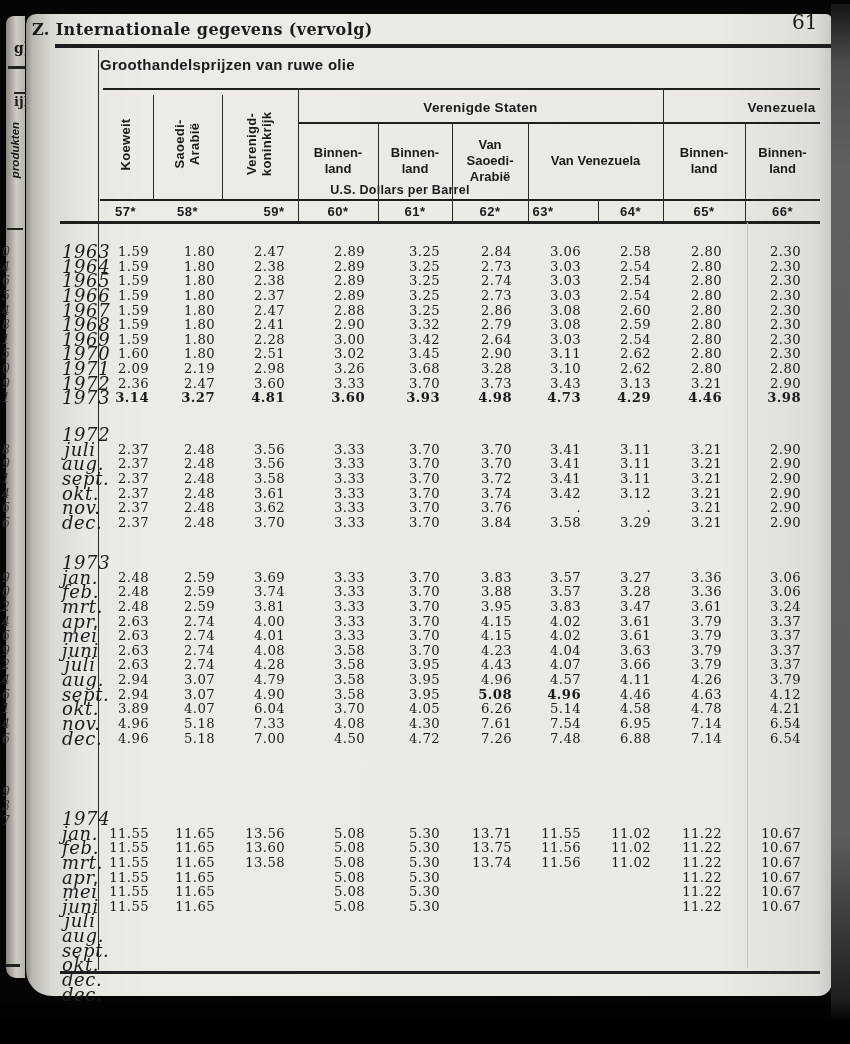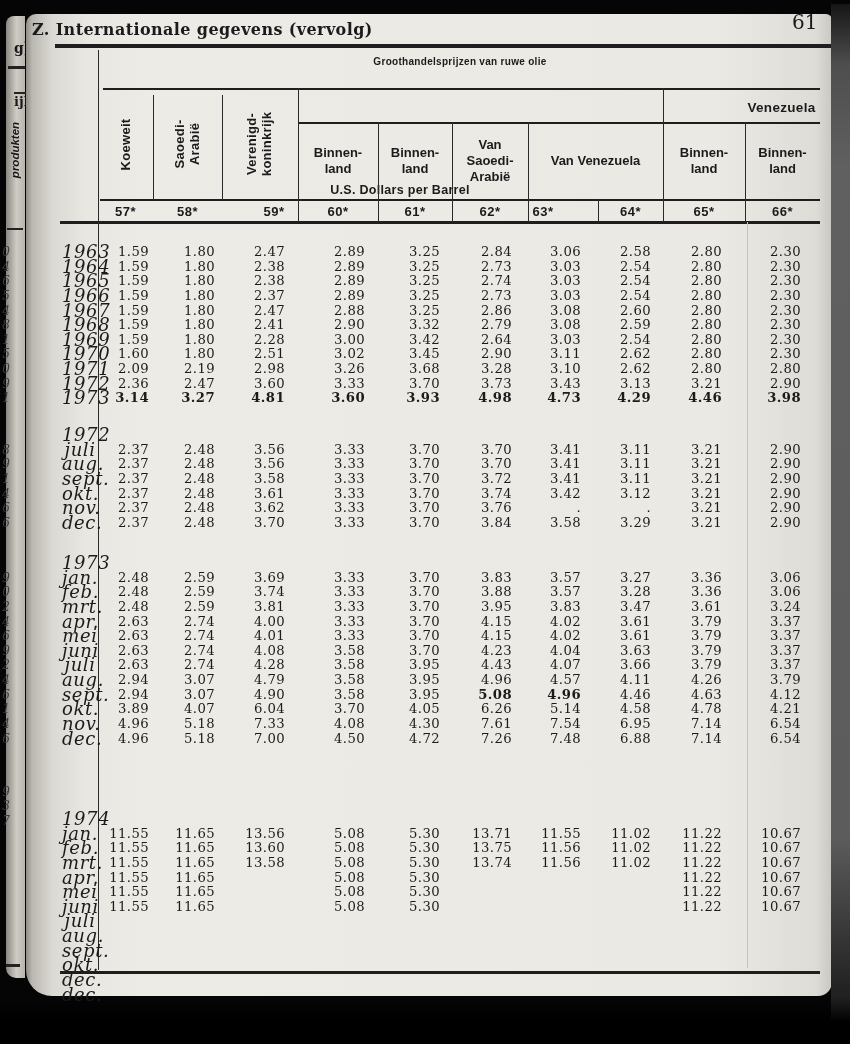--- a/index.html
+++ b/index.html
@@ -17,21 +17,21 @@
         background:linear-gradient(180deg,#161616 0,#4e4e4e 6%,#606060 16%,#5c5c5c 82%,#222 97%);}
   #bottom-black{position:absolute;left:0;top:996px;width:850px;height:48px;
         background:linear-gradient(180deg,rgba(0,0,0,0) 0,#000 55%);}
   .hline{position:absolute;background:#1e1e1e;}
   .vline{position:absolute;background:#2a2a2a;width:1.4px;}
   .vline.faint{background:#c6c3bd;width:1px;}
   .sans{font-family:"Liberation Sans", sans-serif;}
   #header-title{position:absolute;left:32px;top:20px;font-weight:bold;font-size:16px;letter-spacing:.4px;
         font-family:"DejaVu Serif",serif;}
   #page-number{position:absolute;left:792px;top:10px;font-size:20px;font-family:"DejaVu Serif",serif;}
-  #table-title{position:absolute;left:100px;top:56px;width:720px;text-align:center;font-size:10px;
+  #table-title{position:absolute;left:100px;top:56px;width:720px;text-align:left;font-size:15px;
         font-weight:bold;letter-spacing:.3px;}
   .grouphead{position:absolute;top:94px;height:26px;display:flex;align-items:center;justify-content:center;
         font-size:13.5px;font-weight:bold;letter-spacing:.3px;}
   .rotcell{position:absolute;top:88px;height:112px;display:flex;align-items:center;justify-content:center;}
   .rotcell .inner{transform:rotate(-90deg);white-space:pre-line;text-align:center;font-size:13px;
         font-weight:bold;letter-spacing:.3px;line-height:1.15;}
   .subcell{position:absolute;top:124px;height:74px;display:flex;align-items:center;justify-content:center;
         white-space:pre-line;text-align:center;font-size:13px;font-weight:bold;line-height:1.25;}
   #unit-label{position:absolute;left:230px;top:183px;width:340px;text-align:center;font-size:12.5px;
         font-weight:bold;letter-spacing:.3px;}
@@ -75,20 +75,21 @@
   <div id="page"></div>
   <div id="right-edge"></div>
 
   <span id="header-title">Z.  Internationale gegevens (vervolg)</span>
   <span id="page-number">61</span>
 
   <div class="hline" style="left:55px;top:44px;width:776px;height:4px;"></div>
 
   <div id="table-title" class="sans">Groothandelsprijzen van ruwe olie</div>
 
+  <div class="grouphead sans" style="left:298px;width:365px;">Verenigde Staten</div>
   <div class="grouphead sans" style="left:663px;width:157px;margin-left:40px;">Venezuela</div>
 
   <div id="unit-label" class="sans">U.S. Dollars per Barrel</div>
 
   <div class="hline" style="left:103px;top:88px;width:717px;height:1.6px;"></div>
   <div class="hline" style="left:298px;top:122px;width:522px;height:1.6px;"></div>
   <div class="hline" style="left:100px;top:199px;width:720px;height:1.6px;"></div>
   <div class="hline" style="left:60px;top:221px;width:760px;height:2.6px;"></div>
   <div class="hline" style="left:60px;top:971px;width:760px;height:2.6px;"></div>
   <div id="bottom-black"></div>

